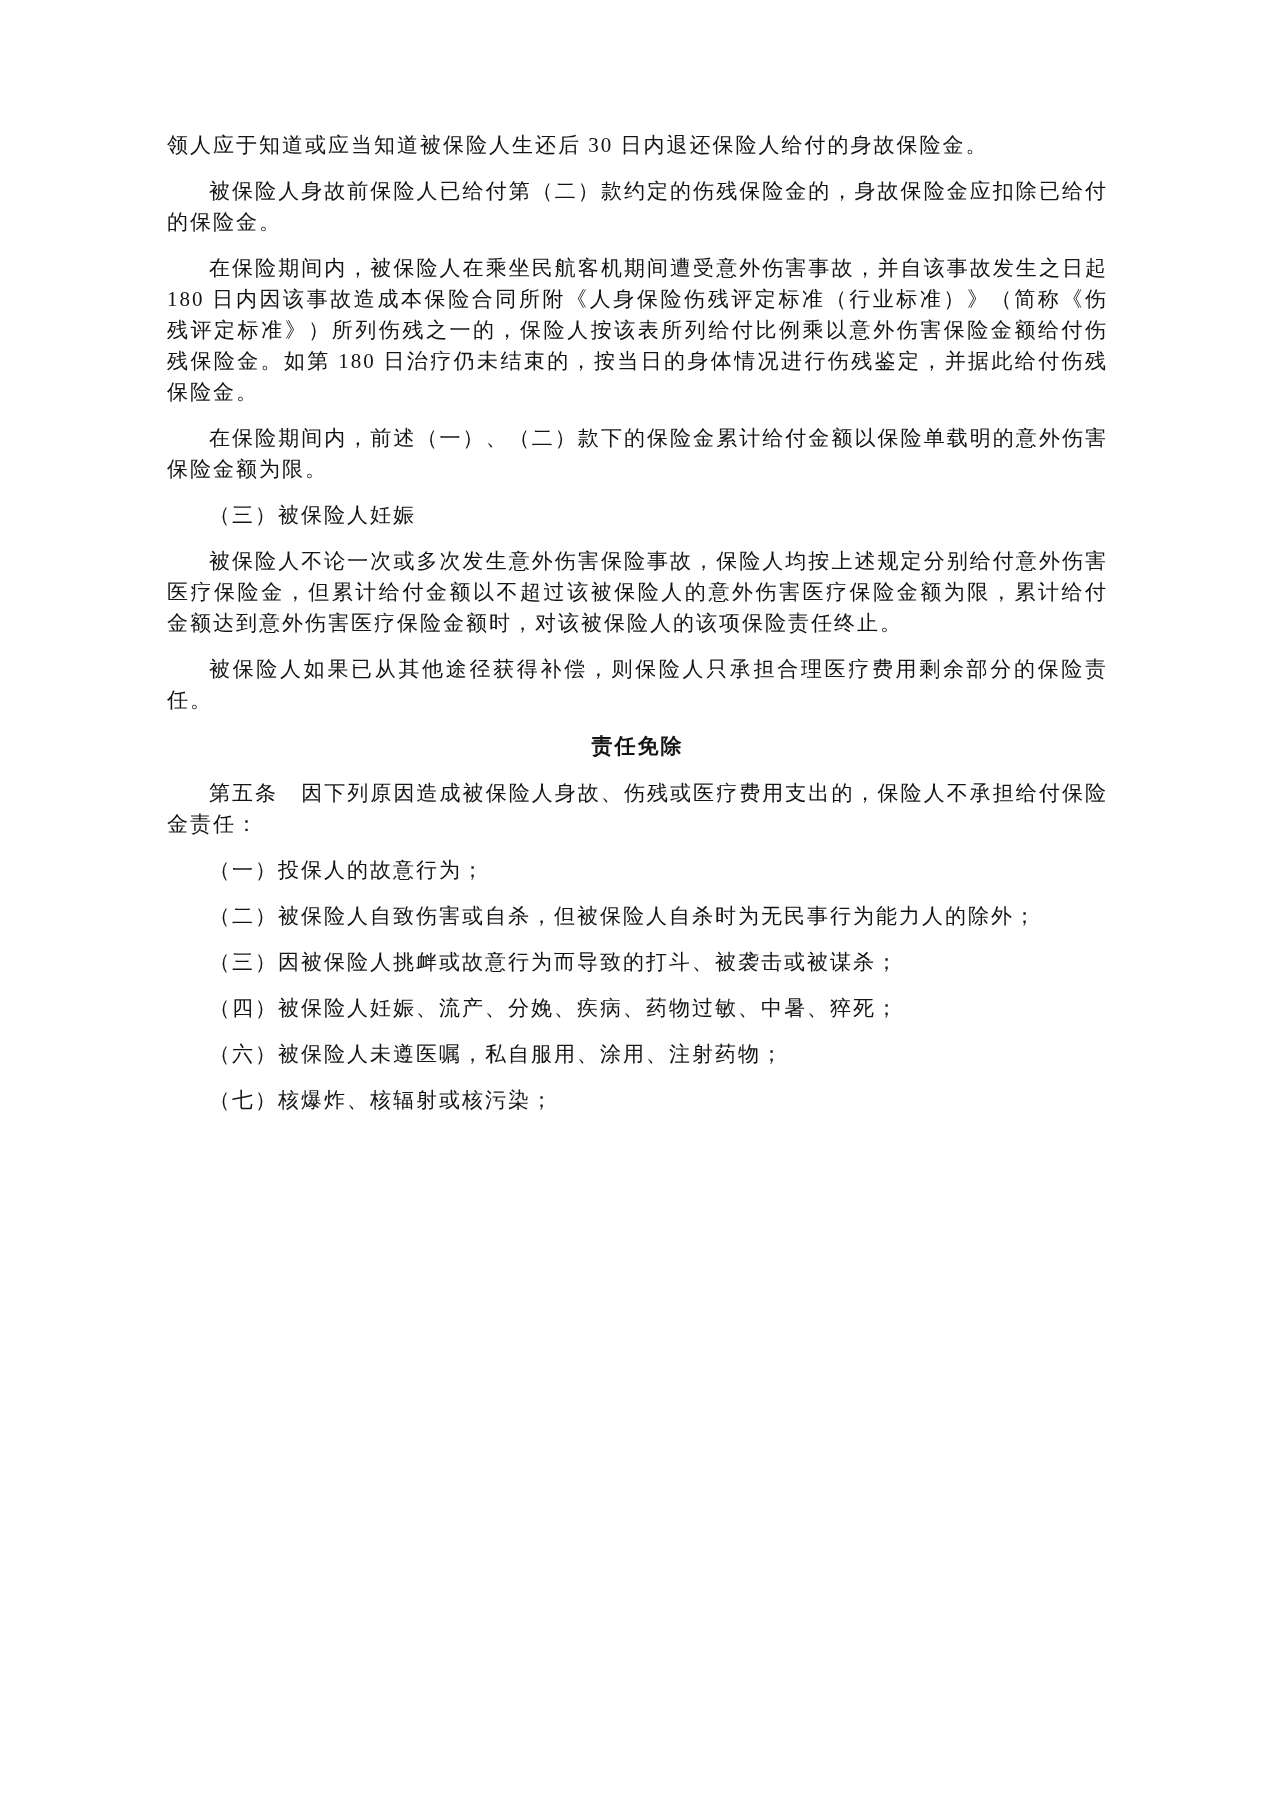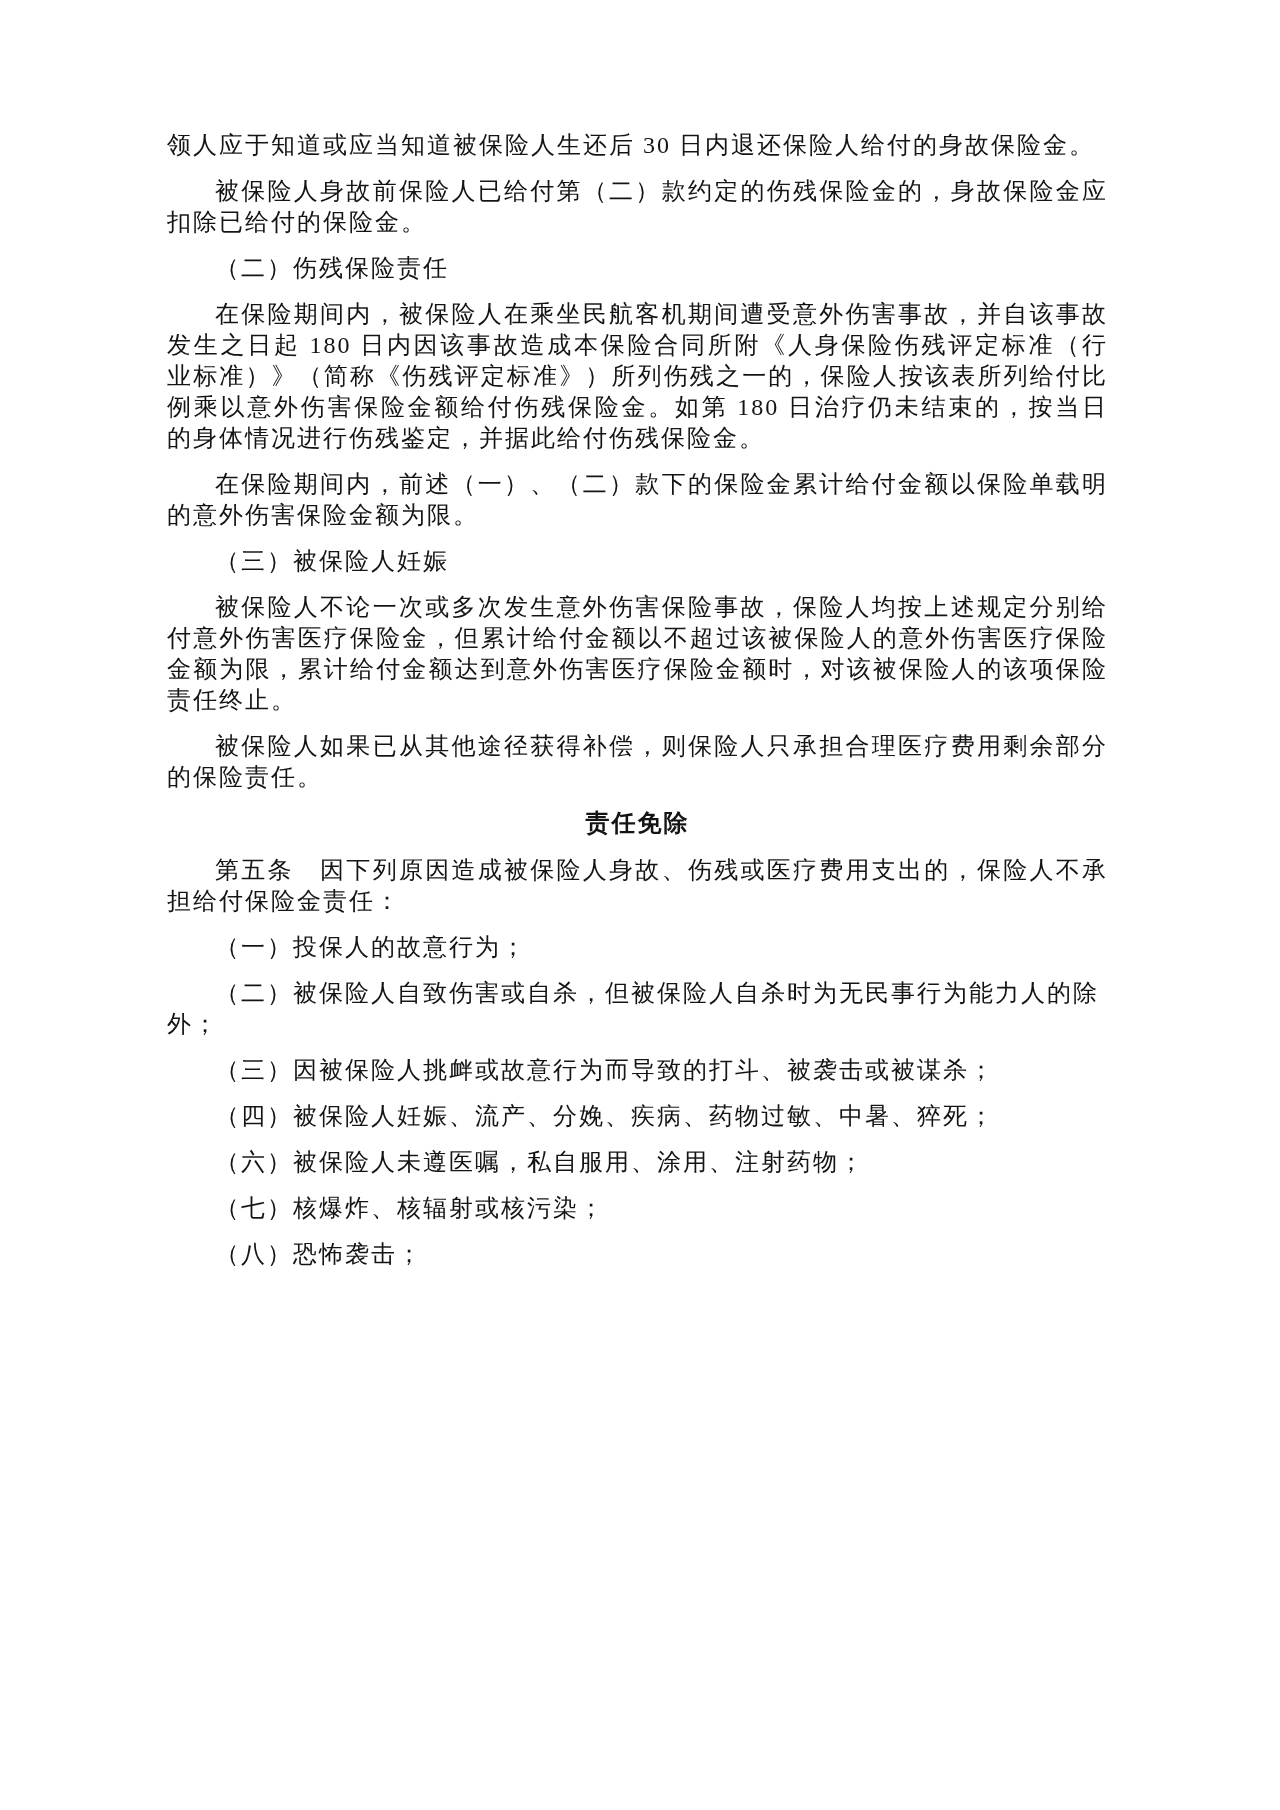--- a/index.html
+++ b/index.html
@@ -16,21 +16,21 @@
     overflow: hidden;
   }
   .content {
     position: absolute;
     left: 167px;
     top: 130px;
     width: 941px;
   }
   .para {
     margin: 0 0 15px 0;
-    font-size: 24px;
+    font-size: 21px;
     line-height: 31px;
     letter-spacing: 2px;
     text-align: justify;
     text-justify: inter-ideograph;
     text-indent: 2em;
     color: #141414;
     word-break: break-all;
   }
   .para.continuation {
     text-indent: 0;
@@ -49,29 +49,27 @@
     text-align: left;
   }
 </style>
 </head>
 <body style="background: rgb(255, 255, 255);">
 
 <div class="sheet">
   <div class="content" style="color: rgb(20, 20, 20);">
       <p class="para continuation">领人应于知道或应当知道被保险人生还后 30 日内退还保险人给付的身故保险金。</p>
       <p class="para body">被保险人身故前保险人已给付第（二）款约定的伤残保险金的，身故保险金应扣除已给付的保险金。</p>
-      <p class="para subheading">（二）伤残保险责任</p>
       <p class="para body">在保险期间内，被保险人在乘坐民航客机期间遭受意外伤害事故，并自该事故发生之日起 180 日内因该事故造成本保险合同所附《人身保险伤残评定标准（行业标准）》（简称《伤残评定标准》）所列伤残之一的，保险人按该表所列给付比例乘以意外伤害保险金额给付伤残保险金。如第 180 日治疗仍未结束的，按当日的身体情况进行伤残鉴定，并据此给付伤残保险金。</p>
       <p class="para body">在保险期间内，前述（一）、（二）款下的保险金累计给付金额以保险单载明的意外伤害保险金额为限。</p>
       <p class="para subheading">（三）被保险人妊娠</p>
       <p class="para body">被保险人不论一次或多次发生意外伤害保险事故，保险人均按上述规定分别给付意外伤害医疗保险金，但累计给付金额以不超过该被保险人的意外伤害医疗保险金额为限，累计给付金额达到意外伤害医疗保险金额时，对该被保险人的该项保险责任终止。</p>
       <p class="para body">被保险人如果已从其他途径获得补偿，则保险人只承担合理医疗费用剩余部分的保险责任。</p>
       <p class="para heading">责任免除</p>
       <p class="para body">第五条　因下列原因造成被保险人身故、伤残或医疗费用支出的，保险人不承担给付保险金责任：</p>
       <p class="para list-item">（一）投保人的故意行为；</p>
       <p class="para list-item">（二）被保险人自致伤害或自杀，但被保险人自杀时为无民事行为能力人的除外；</p>
       <p class="para list-item">（三）因被保险人挑衅或故意行为而导致的打斗、被袭击或被谋杀；</p>
       <p class="para list-item">（四）被保险人妊娠、流产、分娩、疾病、药物过敏、中暑、猝死；</p>
       <p class="para list-item">（六）被保险人未遵医嘱，私自服用、涂用、注射药物；</p>
       <p class="para list-item">（七）核爆炸、核辐射或核污染；</p>
-      <p class="para list-item">（八）恐怖袭击；</p>
     </div>
 </div>
 
 </body></html>

